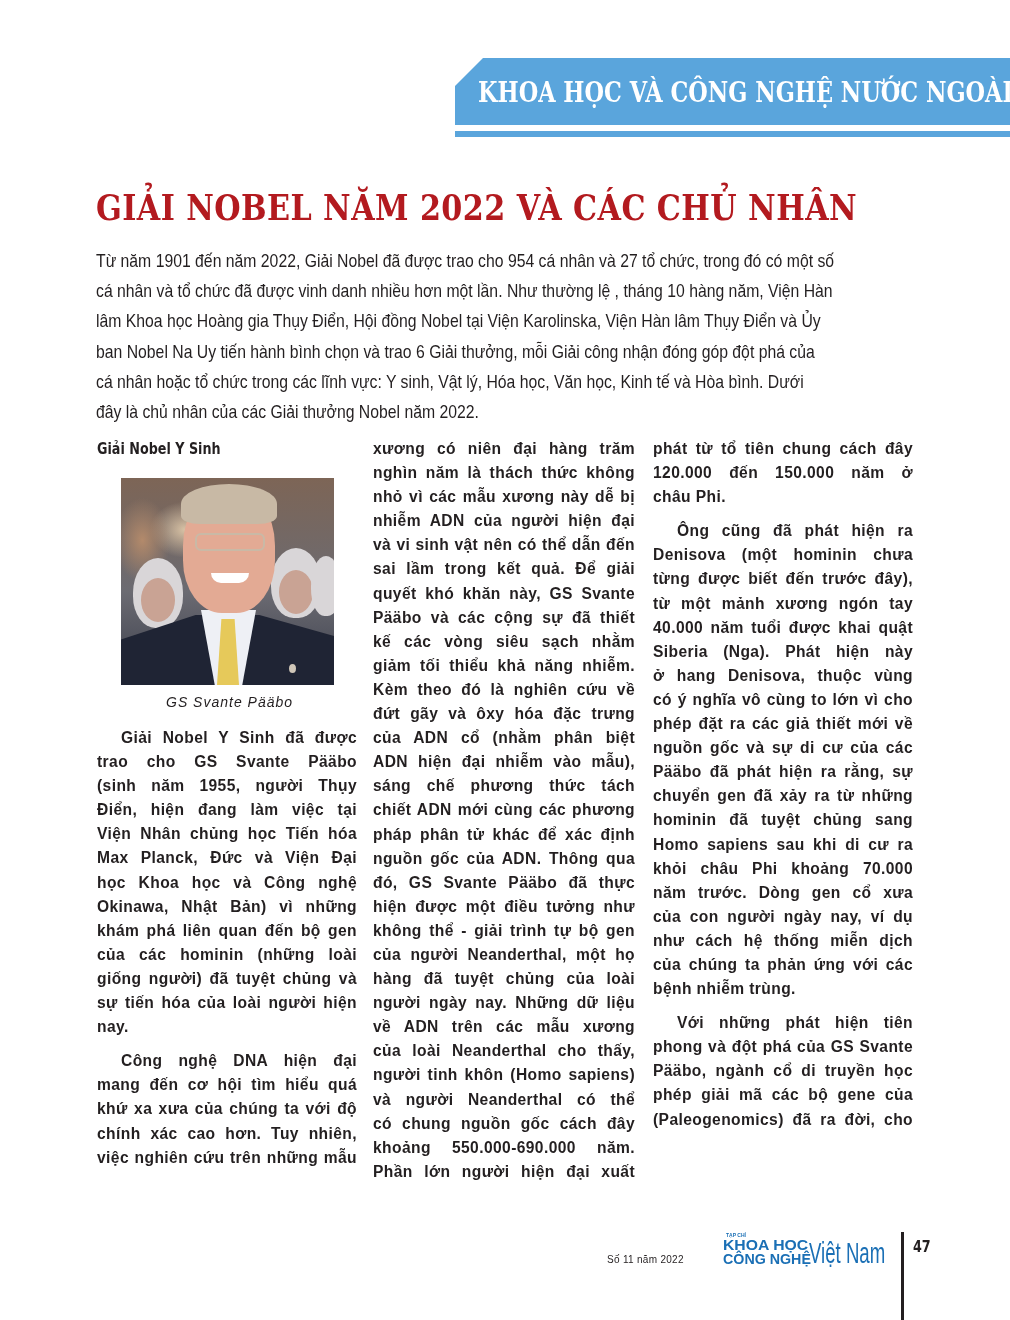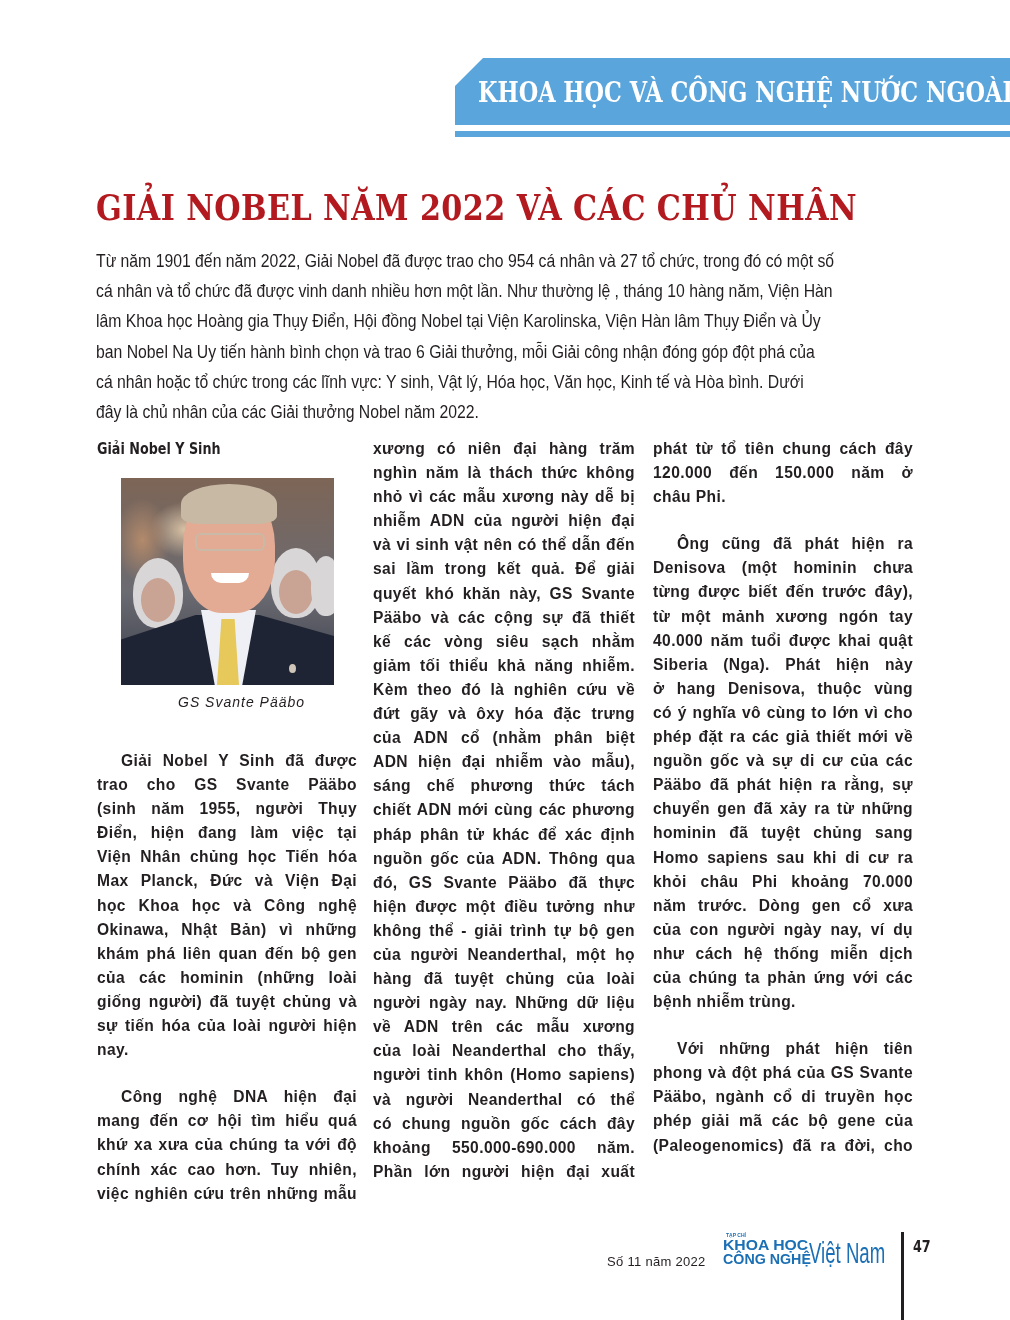--- a/index.html
+++ b/index.html
@@ -12,21 +12,21 @@
 
   .page-title { position:absolute; left:96px; top:186px; font-family:"DejaVu Serif", serif; font-weight:bold; font-size:36px; color:#b31a1f; white-space:nowrap; transform:scaleX(0.84); transform-origin:left top; letter-spacing:0.5px; }
 
   .lede { position:absolute; left:96px; top:246px; width:1000px; font-family:"Liberation Sans", sans-serif; font-size:19px; line-height:30.2px; color:#231f20; transform:scaleX(0.83); transform-origin:left top; }
   .lede .ln { display:block; white-space:nowrap; }
 
   .col { position:absolute; font-family:"Liberation Sans", sans-serif; font-size:15.6px; line-height:24.1px; color:#231f20; text-align:justify; letter-spacing:0.4px;font-weight:bold; }
   .col p { margin:0 0 10px 0; }
   .col .ln { display:block; text-align:justify; text-align-last:justify; white-space:nowrap; }
   .col .ln.last { text-align-last:left; }
-  .col .indent { padding-left:24px;margin-top:23px; }
+  .col .indent { padding-left:24px; }
 
   .col1 { left:97px; top:726px; width:260px; }
   .col2 { left:373px; top:437px; width:262px; }
   .col3 { left:653px; top:437px; width:260px; }
 
   .sub-heading { position:absolute; left:97px; top:440px; font-family:"DejaVu Sans", sans-serif; font-weight:bold; font-size:15px; color:#231f20; transform:scaleX(0.85); transform-origin:left top; white-space:nowrap; }
 
   .photo { position:absolute; left:121px; top:478px; width:213px; height:207px; overflow:hidden; background:#5b5350; }
   .photo .bg { position:absolute; inset:0; background:
       radial-gradient(ellipse 40px 60px at 10% 30%, #b38a6b 0%, transparent 70%),
@@ -36,23 +36,23 @@
   .photo .kidface { position:absolute; border-radius:50%; background:#c9a394; }
   .photo .suit { position:absolute; left:0; bottom:0; width:213px; height:70px; background:#1f2434; clip-path: polygon(0 35%, 35% 0, 65% 0, 100% 30%, 100% 100%, 0 100%); }
   .photo .shirt { position:absolute; left:80px; bottom:0; width:55px; height:75px; background:#eef0f5; clip-path: polygon(0 0, 100% 0, 75% 100%, 25% 100%); }
   .photo .tie { position:absolute; left:96px; bottom:0; width:22px; height:66px; background:#e6c95a; clip-path: polygon(20% 0, 80% 0, 100% 100%, 0 100%); }
   .photo .head { position:absolute; left:62px; top:10px; width:92px; height:125px; border-radius:46% 46% 42% 42%; background:#e3aa94; }
   .photo .hair { position:absolute; left:60px; top:6px; width:96px; height:40px; border-radius:50% 50% 20% 20%; background:#c8b9a5; }
   .photo .glasses { position:absolute; left:74px; top:55px; width:70px; height:18px; border:2px solid #c9b9a6; border-radius:6px; box-sizing:border-box; }
   .photo .smile { position:absolute; left:90px; top:95px; width:38px; height:10px; border-radius:0 0 20px 20px; background:#fff; }
   .photo .pin { position:absolute; left:168px; bottom:12px; width:7px; height:9px; border-radius:50%; background:#cfc6b8; }
 
-  .caption { position:absolute; left:178px; top:694px; font-family:"Liberation Sans", sans-serif; font-style:italic; font-size:14px; color:#231f20; letter-spacing:1px; white-space:nowrap; }
-
-  .footer-issue { position:absolute; left:607px; top:1254px; font-family:"Liberation Sans", sans-serif; font-size:13px; color:#231f20; letter-spacing:0.3px; white-space:nowrap; }
+  .caption { position:absolute; left:166px; top:694px; font-family:"Liberation Sans", sans-serif; font-style:italic; font-size:14px; color:#231f20; letter-spacing:1px; white-space:nowrap; }
+
+  .footer-issue { position:absolute; left:607px; top:1254px; font-family:"Liberation Sans", sans-serif; font-size:10px; color:#231f20; letter-spacing:0.3px; white-space:nowrap; }
   .logo { position:absolute; left:723px; top:1232px; width:170px; height:46px; }
   .logo .tap { position:absolute; left:3px; top:0; font-size:5px; font-weight:bold; color:#1a6fb5; font-family:"Liberation Sans", sans-serif; }
   .logo .kh { position:absolute; left:0; top:6px; font-family:"Liberation Sans", sans-serif; font-weight:bold; font-size:15px; line-height:14px; color:#1a6fb5; transform:scaleX(1.05); transform-origin:left top; white-space:nowrap; }
   .logo .cn { position:absolute; left:0; top:20px; font-family:"Liberation Sans", sans-serif; font-weight:bold; font-size:15px; line-height:14px; color:#1a6fb5; transform:scaleX(0.95); transform-origin:left top; white-space:nowrap; }
   .logo .vn { position:absolute; left:86px; top:6px; font-family:"Liberation Sans", sans-serif; font-size:30px; line-height:30px; color:#1a6fb5; transform:scaleX(0.62); transform-origin:left top; white-space:nowrap; }
   .footer-rule { position:absolute; left:901px; top:1232px; width:3px; height:88px; background:#231f20; }
   .page-number { position:absolute; left:913px; top:1238px; font-family:"DejaVu Sans", sans-serif; font-weight:bold; font-size:15px; color:#231f20; transform:scaleX(0.85); transform-origin:left top; }
 </style>
 </head>
 <body>

